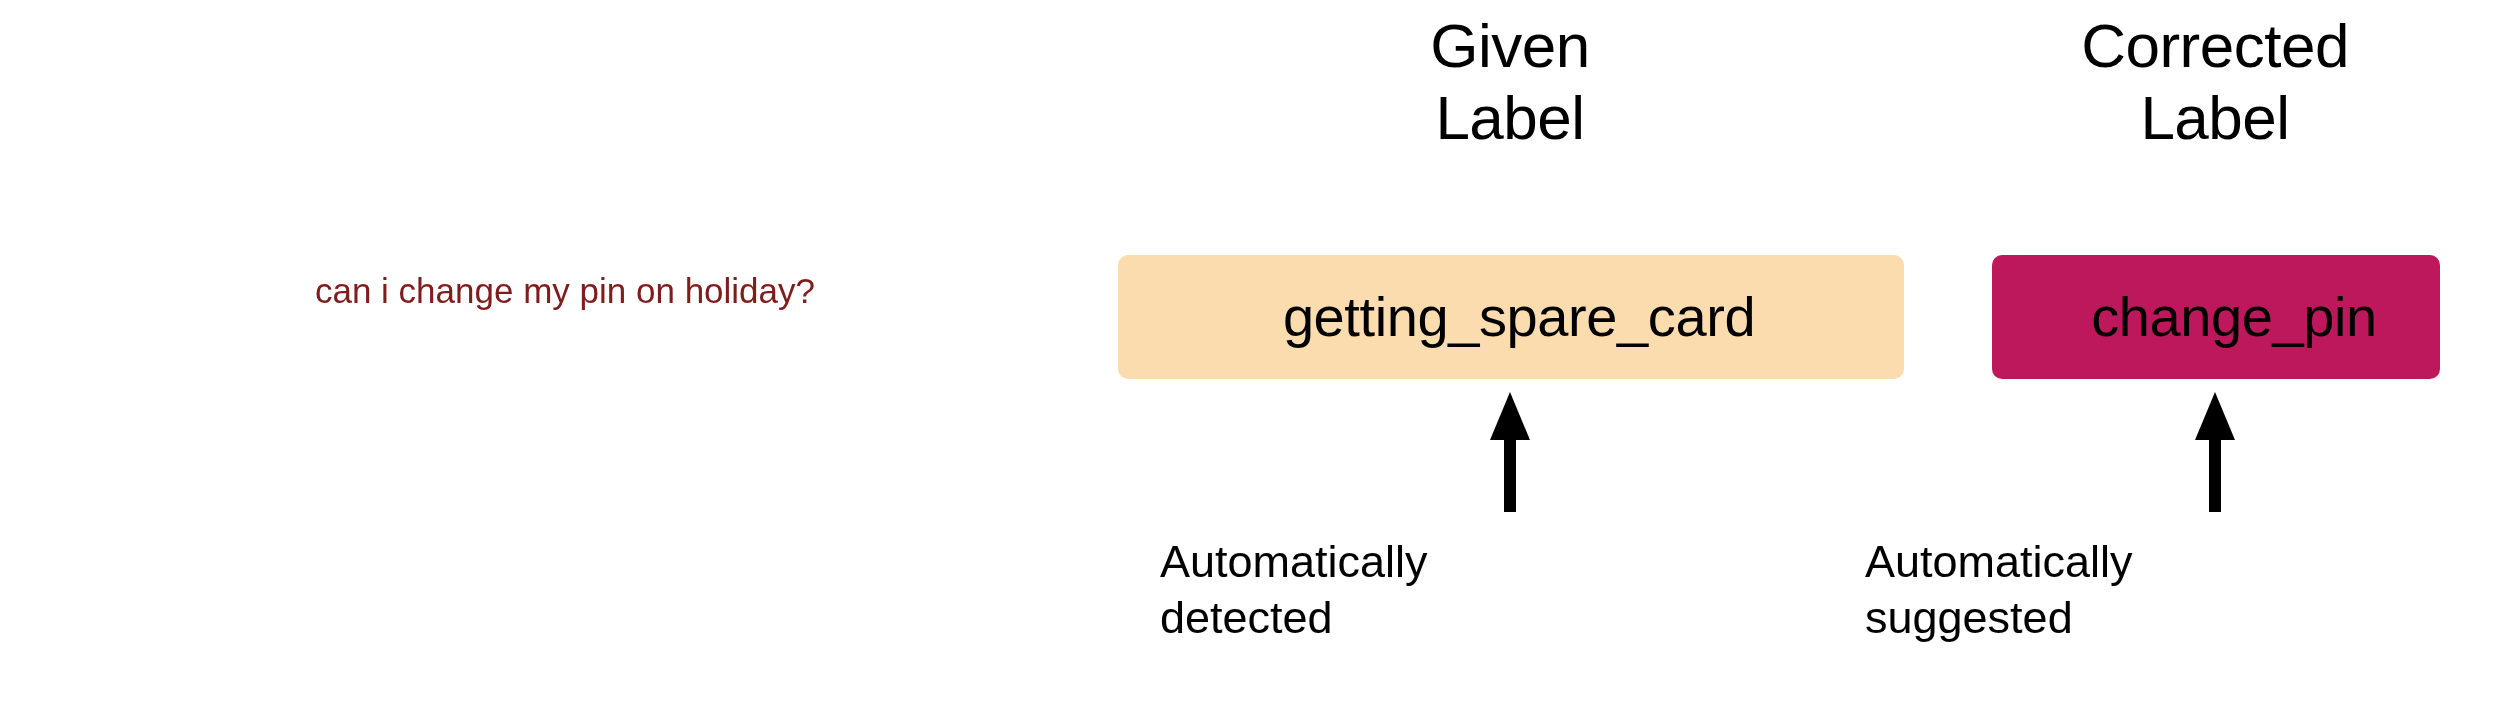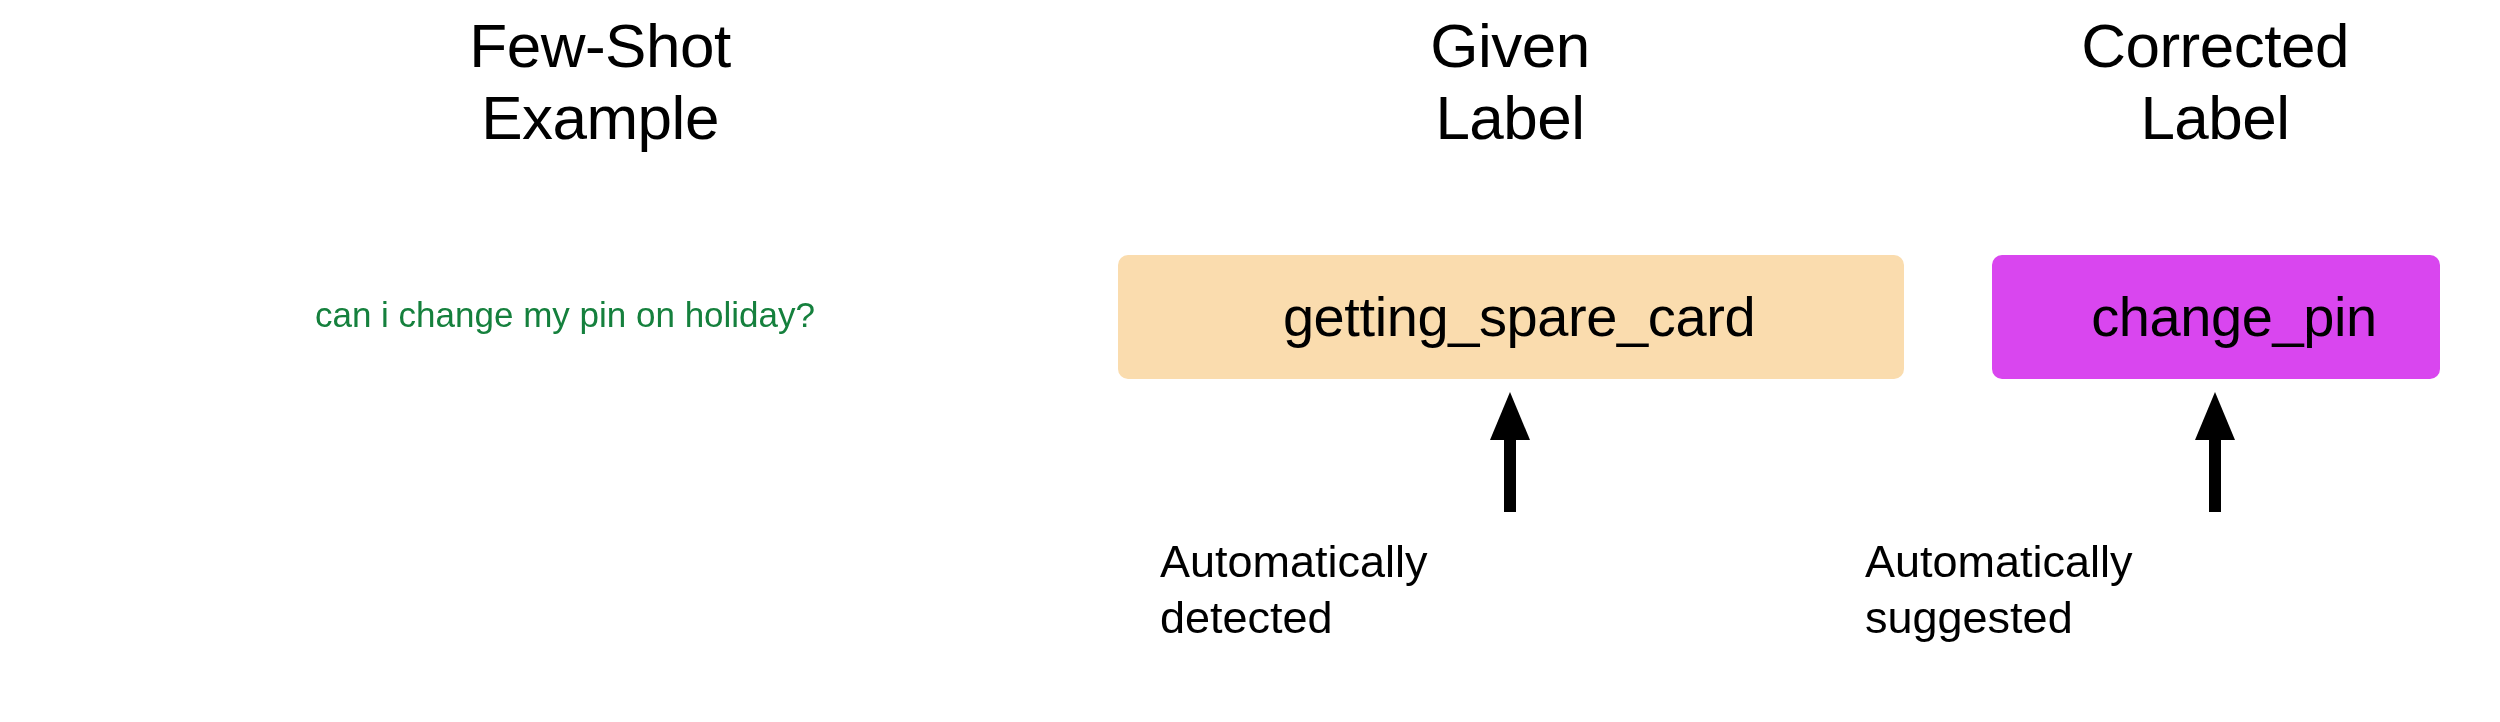--- a/index.html
+++ b/index.html
@@ -41,22 +41,21 @@
   
   .utterance {
     position: absolute;
     left: 60px;
     top: 268px;
     width: 1010px;
     text-align: center;
     font-size: 35px;
     line-height: 46px;
     font-weight: 400;
-    color: #15803d;
-    margin-top: 24px;
+    color: #7f1d1d;
   }
 
   
   .badge {
     position: absolute;
     display: flex;
     align-items: center;
     justify-content: center;
     border-radius: 10px;
     font-size: 56px;
@@ -99,34 +98,32 @@
     white-space: pre-line;
   }
   #caption-given     { left: 1160px; top: 534px; width: 700px; }
   #caption-corrected { left: 1865px; top: 534px; width: 700px; }
 </style>
 </head>
 <body>
 
 <div class="canvas">
 
-  <div class="col-header" id="header-example">Few-Shot
-Example</div>
 
   <div class="col-header" id="header-given">Given
 Label</div>
 
   <div class="col-header" id="header-corrected">Corrected
 Label</div>
 
   <div class="utterance">can i change my pin on holiday?</div>
 
   <div class="badge" id="badge-given" style="background:#fadcae;padding-left:16px;">getting_spare_card</div>
 
-  <div class="badge" id="badge-corrected" style="background:#d946ef;padding-left:36px;">change_pin</div>
+  <div class="badge" id="badge-corrected" style="background:#be185d;padding-left:36px;">change_pin</div>
 
   <div class="arrow" id="arrow-given">
     <svg width="60" height="126" viewBox="0 0 60 126" xmlns="http://www.w3.org/2000/svg">
       <polygon points="30,2 50,50 10,50" fill="#000000"></polygon>
       <rect x="24" y="46" width="12" height="76" fill="#000000"></rect>
     </svg>
   </div>
 
   <div class="arrow" id="arrow-corrected">
     <svg width="60" height="126" viewBox="0 0 60 126" xmlns="http://www.w3.org/2000/svg">

